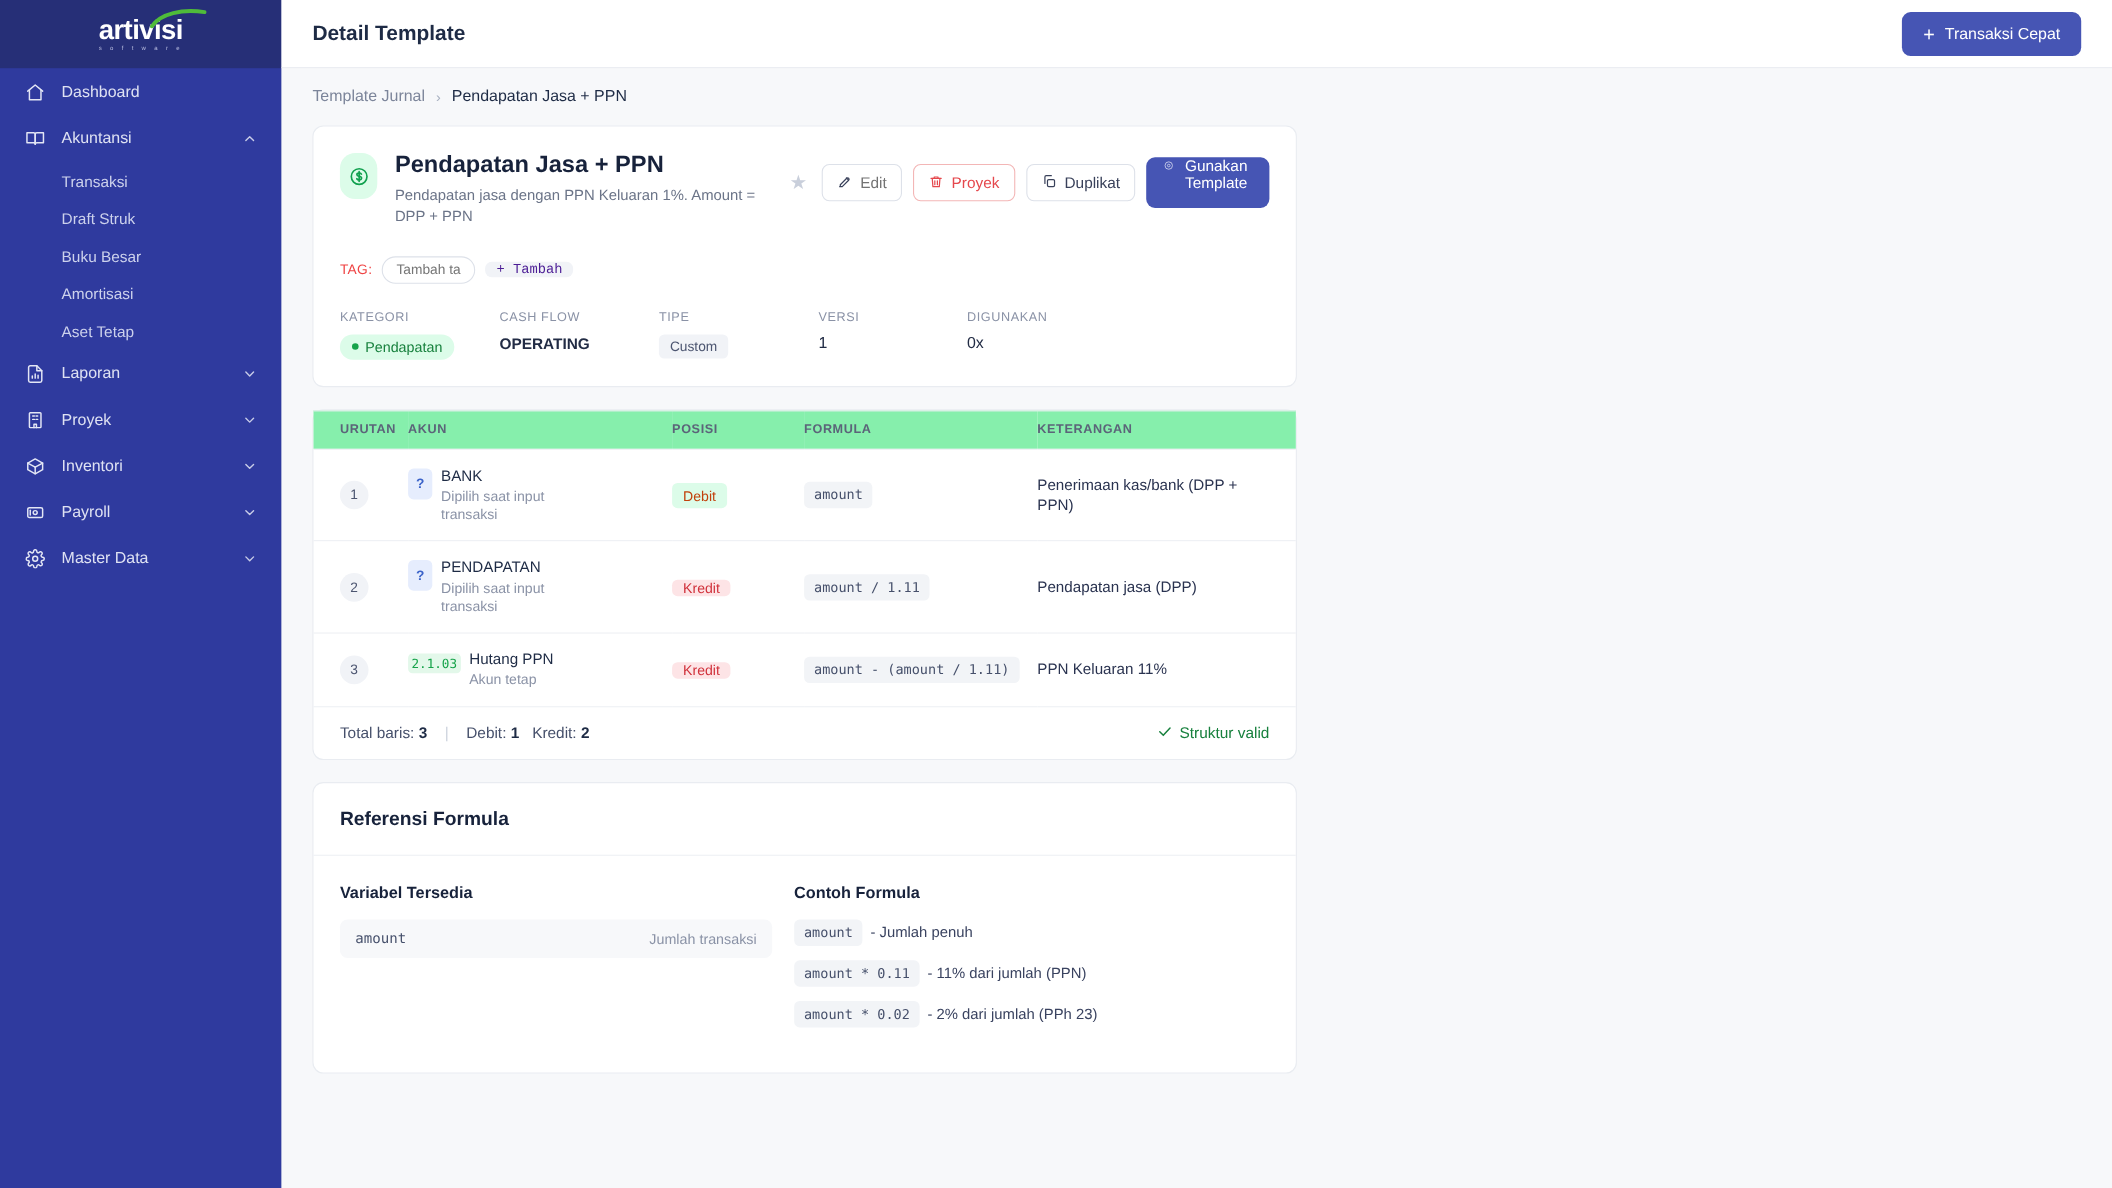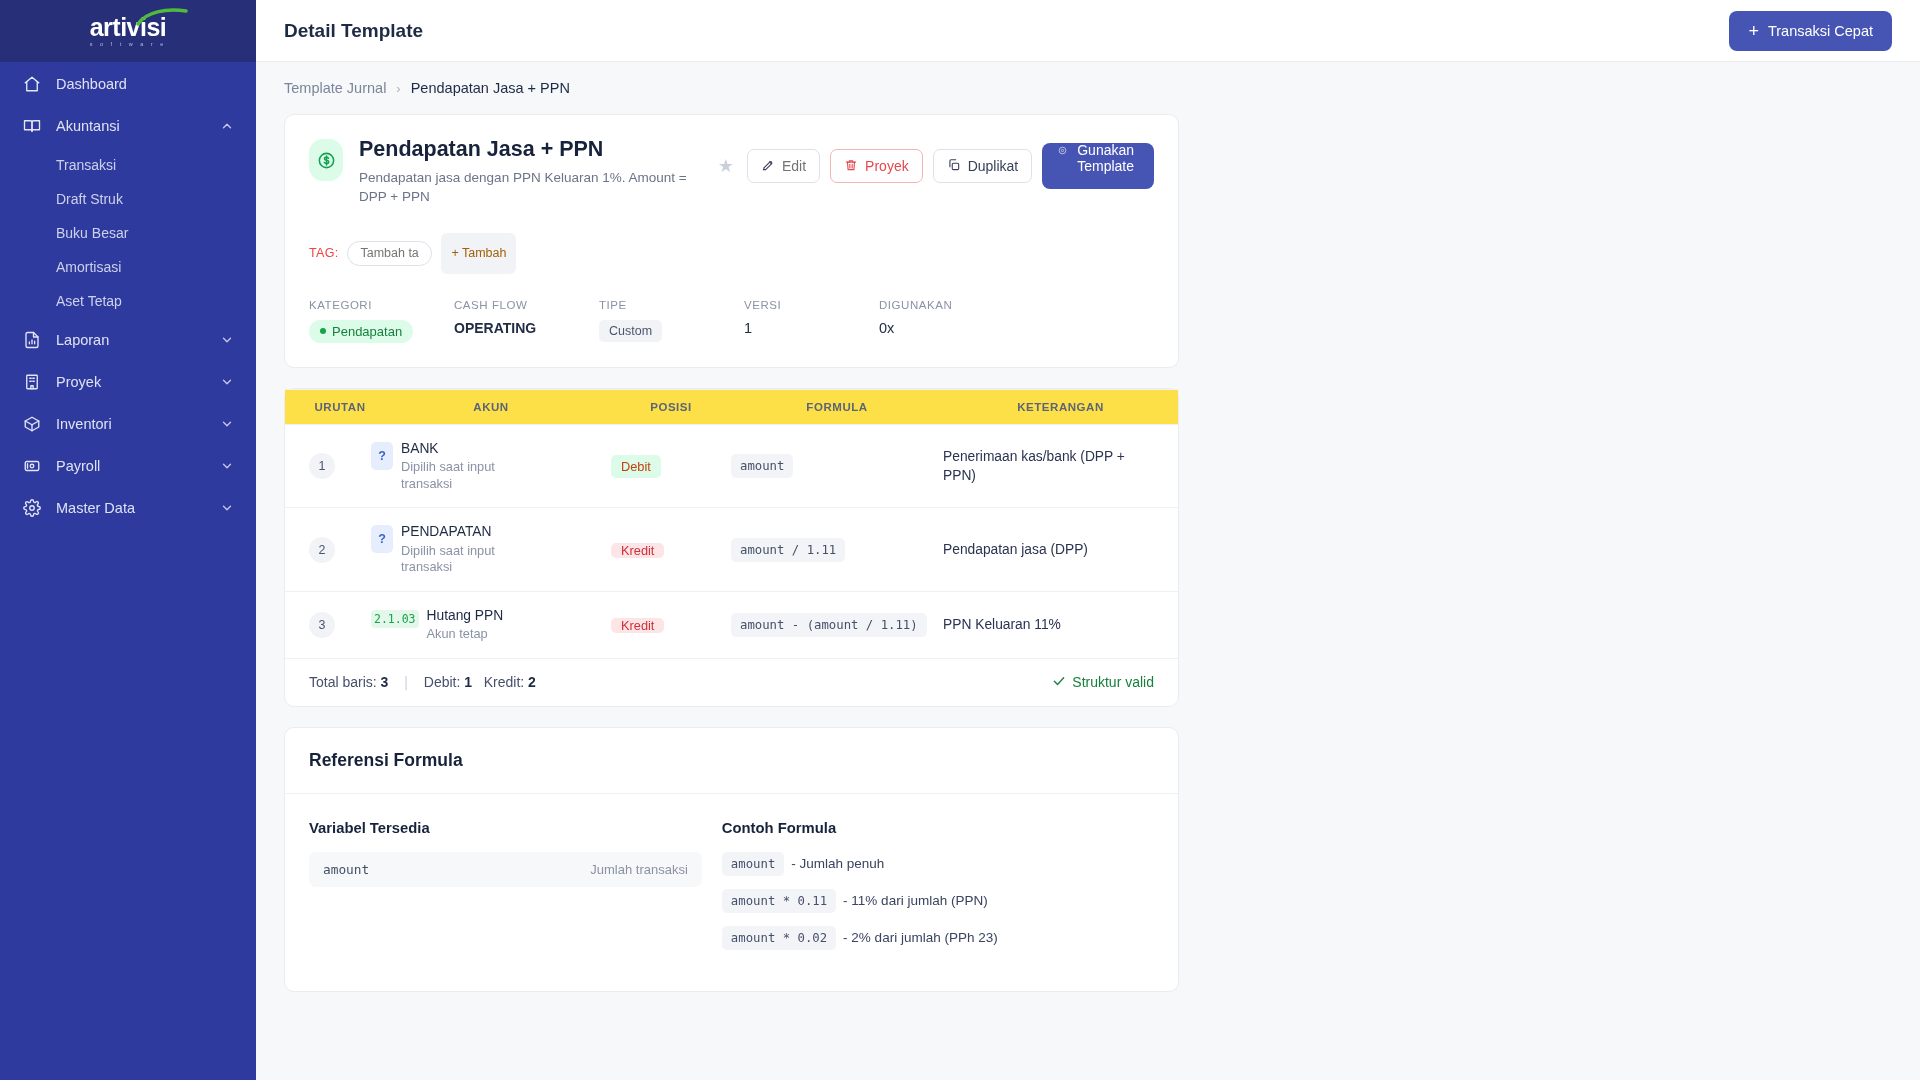--- a/index.html
+++ b/index.html
@@ -116,22 +116,22 @@
 
   .tag-row { display: flex; align-items: center; gap: 9px; margin-top: 26px; }
   .tag-lbl { font-size: 12.5px; color: #ef4444; letter-spacing: .3px; }
   .tag-input {
     border: 1px solid #dde1e9; border-radius: 16px;
     height: 25px; padding: 0 12px; font-size: 12.5px;
     color: #9aa2b4; font-family: inherit; background:#fff; width: 85px;
   }
   .tag-add {
     background: #f1f3f7; border: none; border-radius: 6px;
-    height: 41px; padding: 0 10px; font-size: 12.5px; color: #a16207;
-    font-family: Liberation Sans, sans-serif; cursor: pointer;
+    height: 14px; padding: 0 10px; font-size: 12.5px; color: #4c1d95;
+    font-family: Liberation Mono, monospace; cursor: pointer;
   }
 
   .meta-row { display: flex; margin-top: 25px; }
   .meta { width: 145px; }
   .meta:nth-child(4) { width: 135px; }
   .meta-k { font-size: 11.5px; color: #8a92a6; letter-spacing: .55px; text-transform: uppercase; }
   .meta-v { margin-top: 9px; font-size: 14px; color: #222c45; font-weight: 600; }
   .pill-green {
     display: inline-flex; align-items: center; gap: 6px;
     background: #dcfce9; color: #17803d;
@@ -144,23 +144,23 @@
   }
   .meta-plain { font-weight: 400; color: #222c45; font-size: 14.5px; }
 
   
   .sec-pad { padding: 22px 24px 20px 24px; }
   .sec-title { font-size: 17.5px; font-weight: 700; color: #17223b; }
   .sec-sub { font-size: 13.5px; color: #6b7488; margin-top: 8px; }
 
   table.jt { width: 100%; border-collapse: collapse; }
   table.jt thead th {
-    background: #fde047; border-top: 1px solid #eef0f4; border-bottom: 1px solid #eef0f4;
+    background: #86efac; border-top: 1px solid #eef0f4; border-bottom: 1px solid #eef0f4;
     font-size: 11.5px; letter-spacing: .55px; color: #5b6479;
-    text-align: center; padding: 11px 0; font-weight: 700; text-transform: uppercase;
+    text-align: left; padding: 11px 0; font-weight: 700; text-transform: uppercase;
   }
   table.jt thead th:first-child { padding-left: 24px; }
   table.jt tbody td {
     border-bottom: 1px solid #eef0f4;
     padding: 15px 0; vertical-align: middle; font-size: 14px; color: #2a3350;
   }
   table.jt tbody td:first-child { padding-left: 24px; }
   table.jt tbody tr:last-child td { border-bottom: 1px solid #eef0f4; }
   .col-urutan { width: 86px; }
   .col-akun   { width: 240px; }

